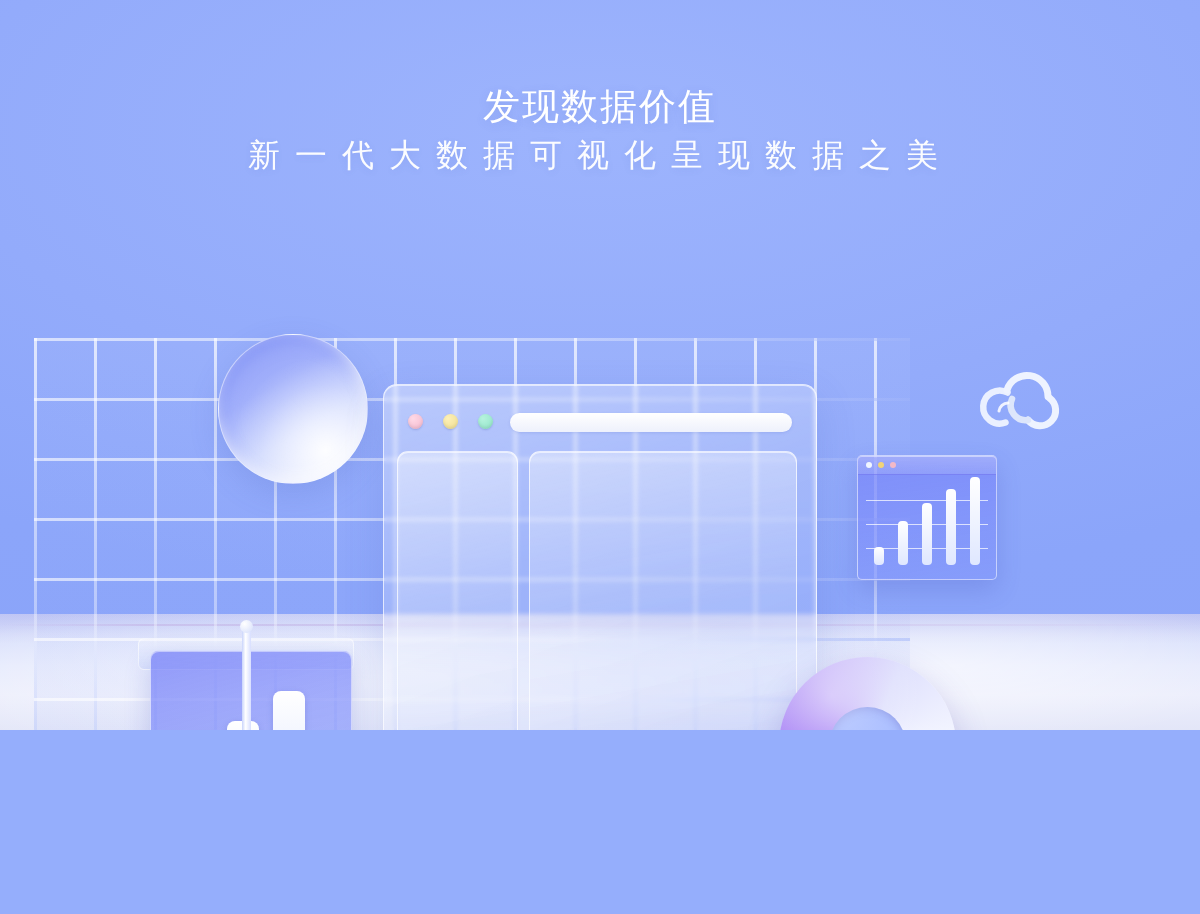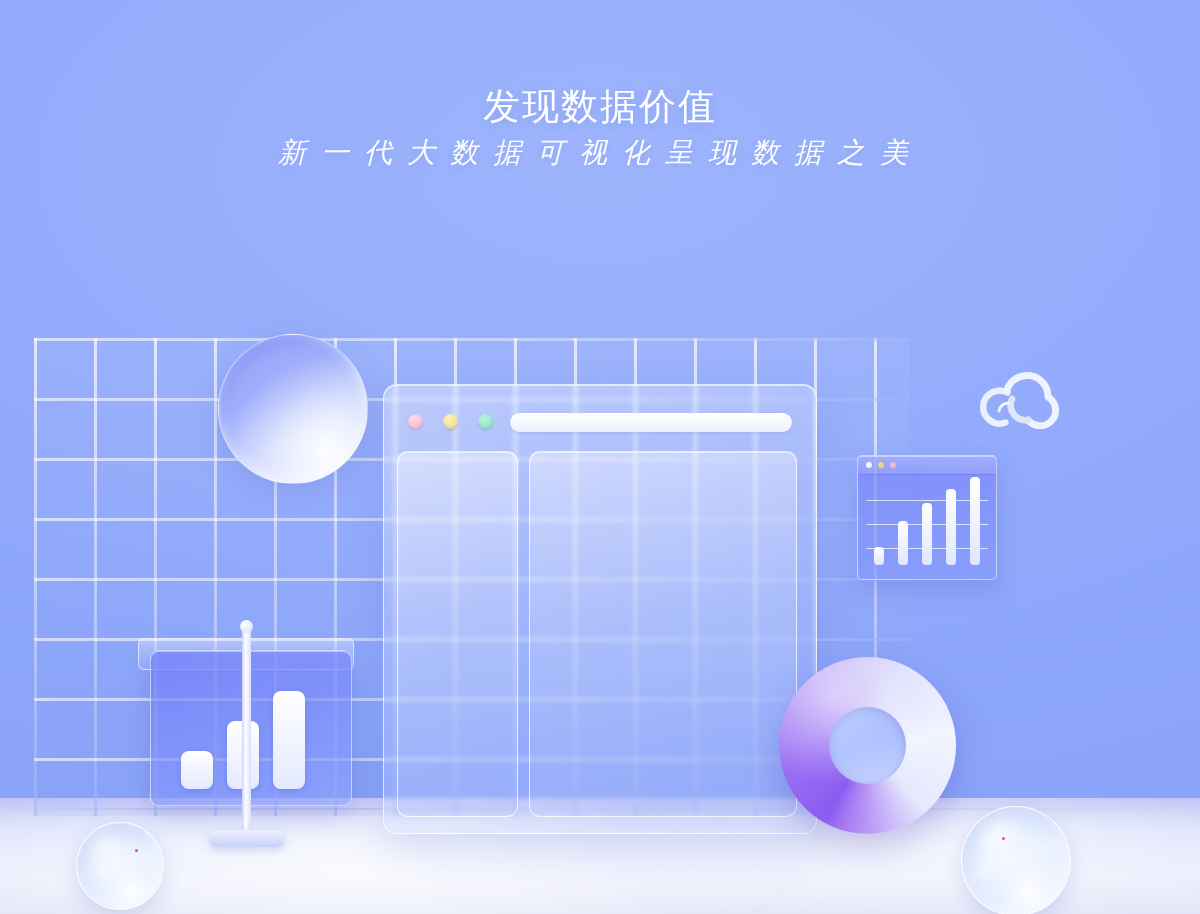--- a/index.html
+++ b/index.html
@@ -1,21 +1,21 @@
 <!DOCTYPE html>
 <html><head>
 <meta charset="utf-8">
 <style>
   html,body{margin:0;padding:0;}
   body{
     width:1200px;height:914px;overflow:hidden;
     font-family:"Liberation Sans","DejaVu Sans",sans-serif;
     background:#95aefc;
   }
-  #stage{position:relative;width:1200px;height:914px;overflow:hidden;
+  #stage{position:relative;width:1200px;height:730px;overflow:hidden;
     background:
       radial-gradient(120% 85% at 50% 18%, #9db4fd 0%, #93abfb 45%, #8ba5fa 75%, #8ba4f9 100%);
   }
 
   
   .floor{position:absolute;left:0;right:0;bottom:0;height:116px;
     background:linear-gradient(180deg,#c4cffb 0%, #d9e0fc 18%, #e6eafd 45%, #eceefc 70%, #e3e6f8 100%);
   }
   .floor-sheen{position:absolute;left:0;right:0;bottom:0;height:116px;
     background:
@@ -128,22 +128,22 @@
   .spark{position:absolute;width:3px;height:3px;border-radius:50%;background:#f06;opacity:.75;}
 
   .cloud{position:absolute;left:976px;top:366px;width:90px;height:66px;}
 
   
   .hero{position:absolute;left:0;right:0;top:88px;text-align:center;z-index:30;}
   .eyebrow{font-size:37px;line-height:1;color:#ffffff;letter-spacing:2px;font-weight:400;
     text-shadow:0 2px 10px rgba(70,92,186,.18);}
   .title{margin-top:22px;font-size:95px;line-height:1.04;color:#ffffff;font-weight:bold;letter-spacing:1px;
     text-shadow:0 4px 22px rgba(62,84,180,.22);}
-  .tagline{margin-top:14px;font-size:28px;line-height:1;color:#ffffff;letter-spacing:15px;
-    padding-left:1px;opacity:.97;text-shadow:0 2px 8px rgba(70,92,186,.16);font-style:italic;}
+  .tagline{margin-top:14px;font-size:32px;line-height:1;color:#ffffff;letter-spacing:15px;
+    padding-left:1px;opacity:.97;text-shadow:0 2px 8px rgba(70,92,186,.16);}
 </style>
 </head>
 <body>
 
 <div id="stage">
 
   <div class="floor"></div>
   <div class="floor-sheen"></div>
   <div class="floor-line"></div>
 

